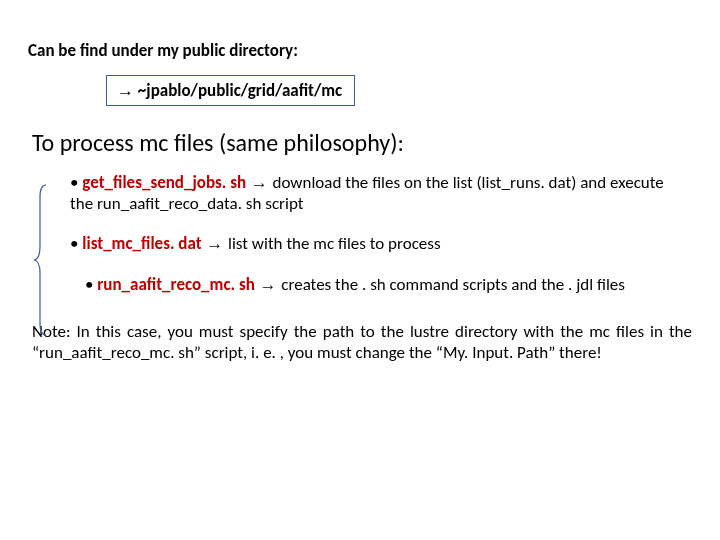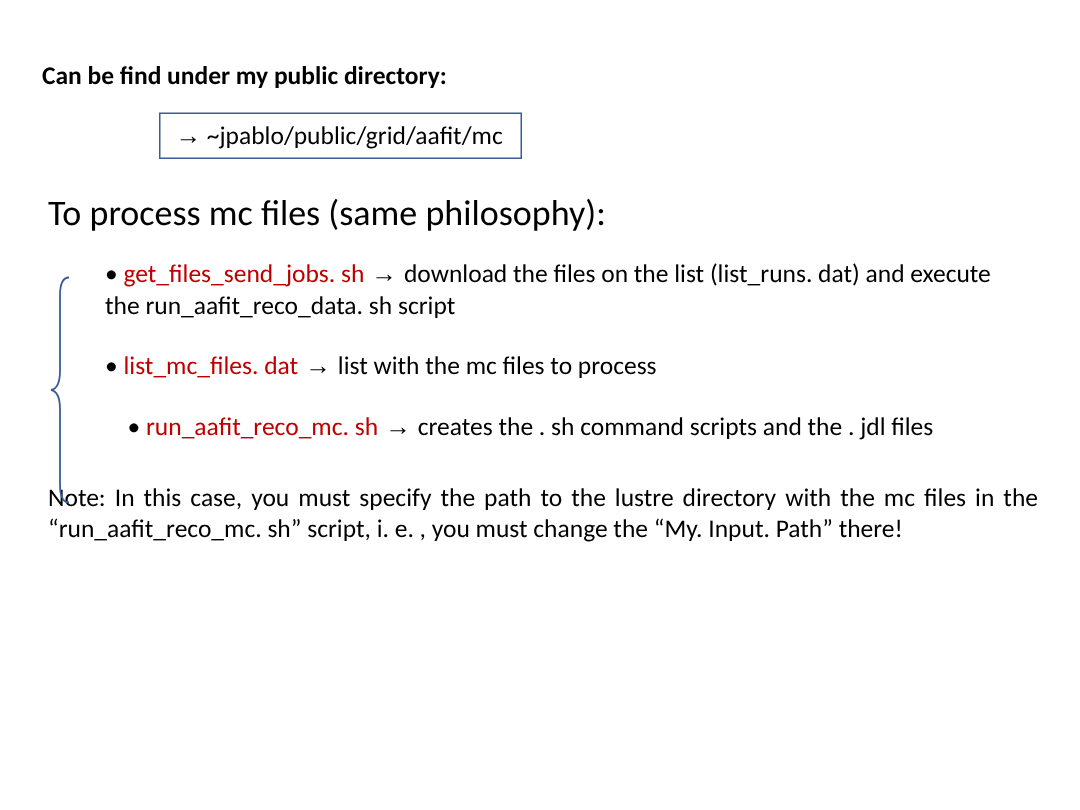--- a/index.html
+++ b/index.html
@@ -25,20 +25,21 @@
     font-weight: 700;
   }
 
   .path-box {
     margin-top: 14px;
     margin-left: 78px;
     border: 1px solid #3b5b9a;
     padding: 4px 12px 4px 10px;
     display: inline-block;
     font-size: 17px;
+    font-weight: bold;
   }
 
   .process-line {
     margin-top: 22px;
     margin-left: 4px;
     font-size: 24px;
   }
 
   .bracket-wrap {
     position: relative;
@@ -56,21 +57,21 @@
   .bracket svg { display: block; }
 
   .bullets {
     margin-left: 38px;
     width: 610px;
     font-size: 17px;
     line-height: 1.22;
   }
   .bullets .item { margin-bottom: 20px; }
   .bullets .item:last-child { margin-bottom: 0; margin-left: 15px; }
-  .red { color: #c00000; }
+  .red { color: #c00000; font-weight: bold; }
   .arrow { font-family: Arial, sans-serif; }
 
   .note {
     margin-top: 26px;
     margin-left: 4px;
     width: 660px;
     font-size: 17px;
     line-height: 1.22;
     text-align: justify;
   }

